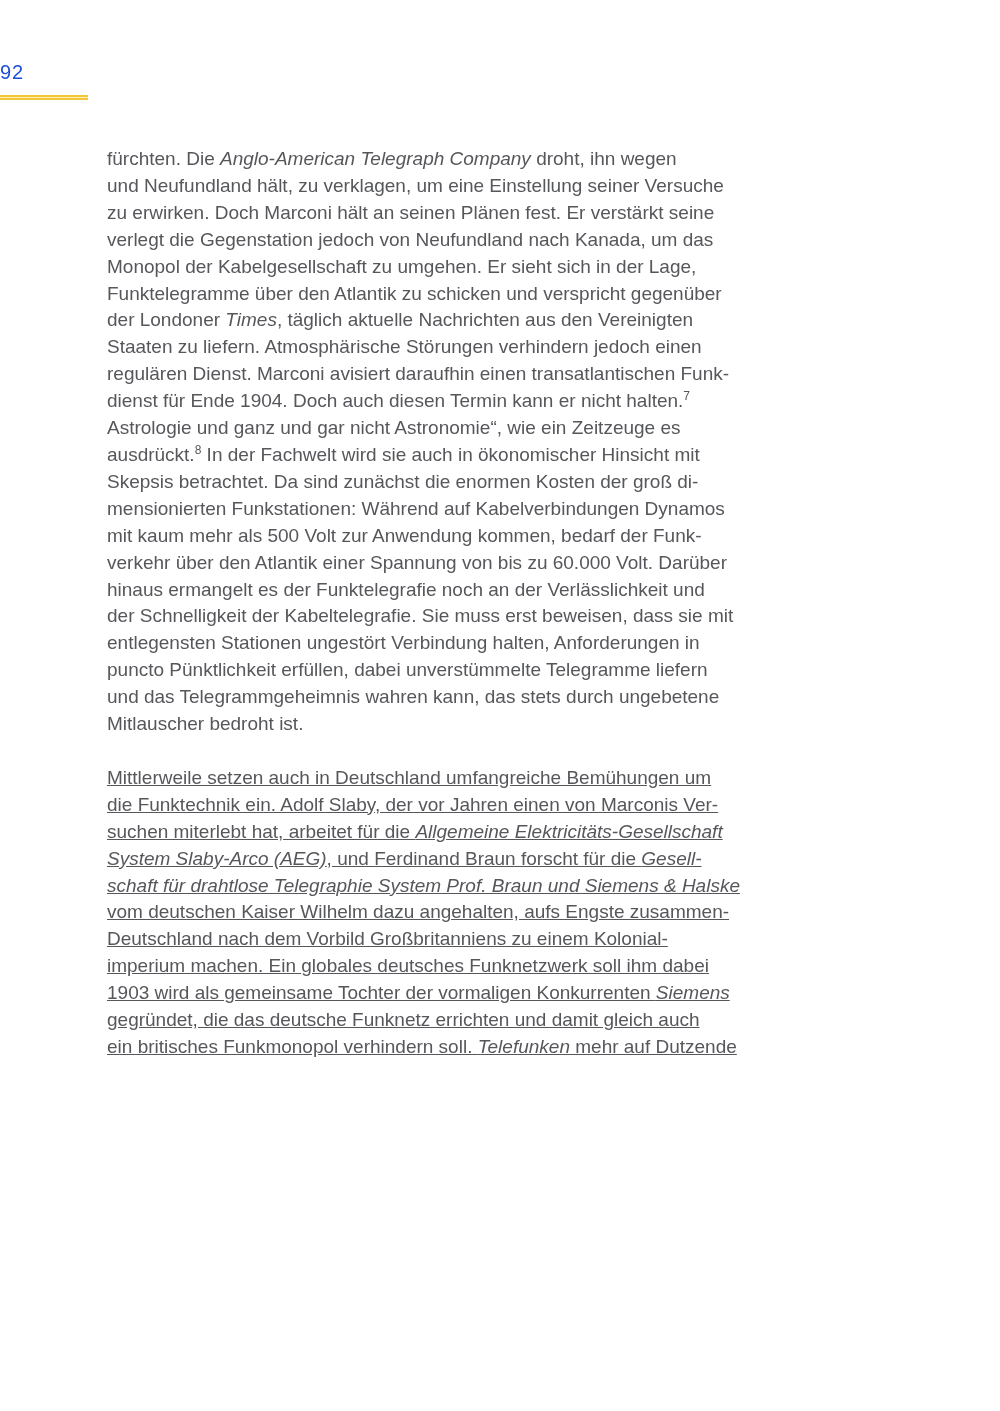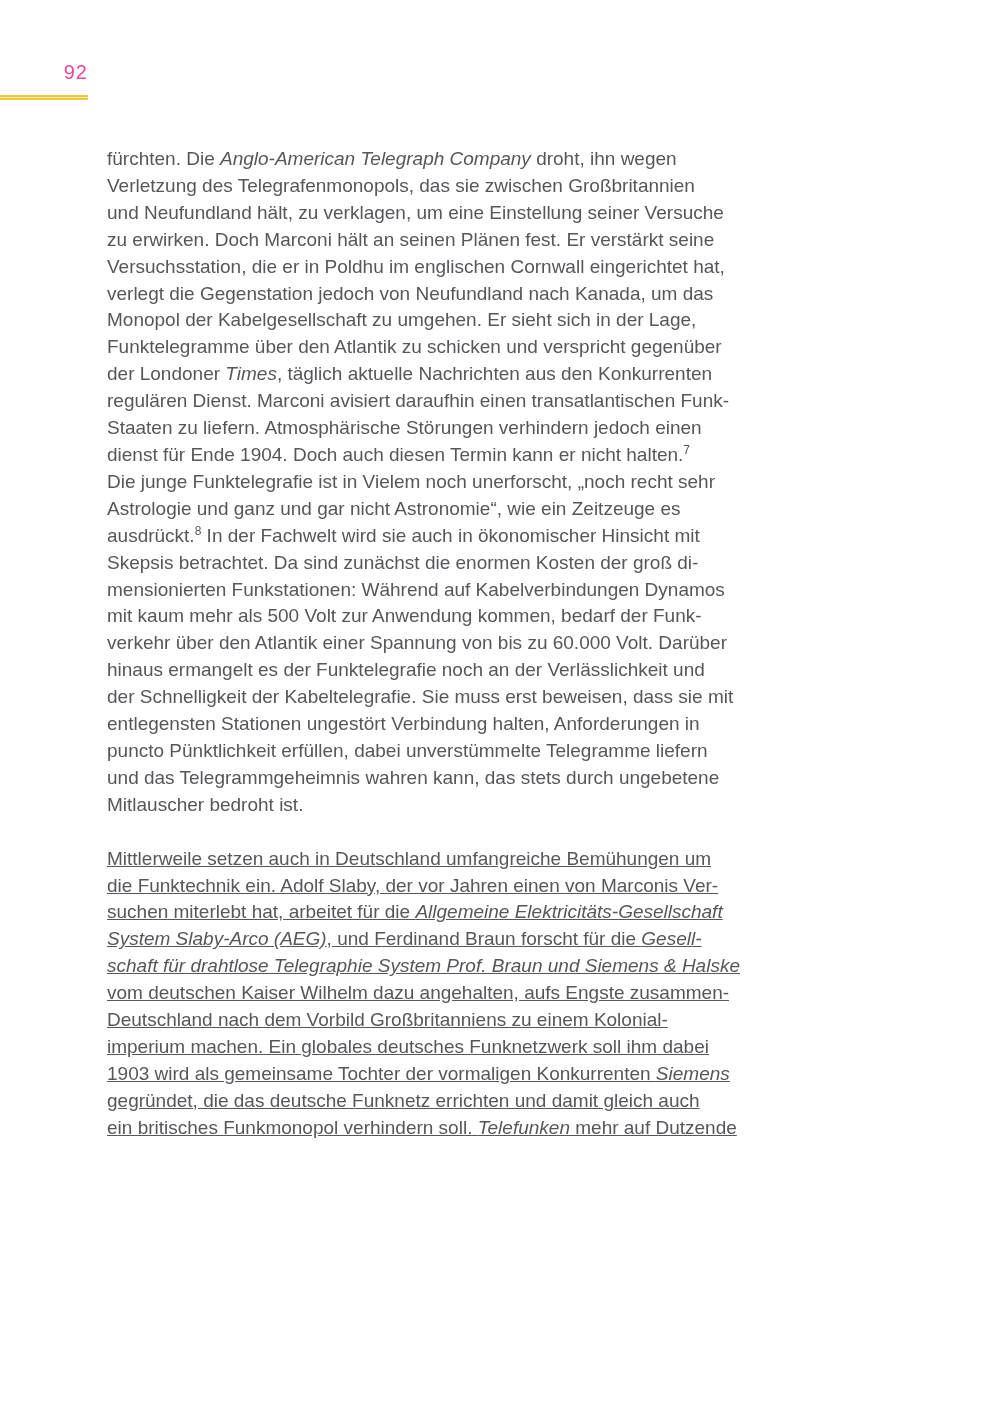--- a/index.html
+++ b/index.html
@@ -9,24 +9,24 @@
     height: 1411px;
     position: relative;
     font-family: "Liberation Sans", "DejaVu Sans", sans-serif;
     overflow: hidden;
   }
   .page-number {
     position: absolute;
     left: 0;
     top: 61px;
     width: 88px;
-    text-align: right;
+    text-align: left;
     font-size: 20px;
     font-weight: 400;
-    color: #ec4899;
+    color: #1d4ed8;
     letter-spacing: 1px;
   }
   .page-rule {
     position: absolute;
     left: 0;
     top: 95px;
     width: 88px;
     height: 5px;
     background: linear-gradient(to bottom, #F2C636 0%, #F2C636 30%, #FBEDB4 45%, #FBEDB4 55%, #F2C636 70%, #F2C636 100%);
   }
@@ -53,32 +53,29 @@
 </head>
 <body>
 
 <div class="page-number">92</div>
 
 <div class="page-rule"></div>
 
 <div class="body-text">
     <div class="paragraph">
       <div class="line"><span>fürchten. Die </span><span class="it">Anglo-American Telegraph Company</span><span> droht, ihn wegen</span></div>
-      <div class="line"><span>Verletzung des Telegrafenmonopols, das sie zwischen Großbritannien</span></div>
       <div class="line"><span>und Neufundland hält, zu verklagen, um eine Einstellung seiner Versuche</span></div>
       <div class="line"><span>zu erwirken. Doch Marconi hält an seinen Plänen fest. Er verstärkt seine</span></div>
-      <div class="line"><span>Versuchsstation, die er in Poldhu im englischen Cornwall eingerichtet hat,</span></div>
       <div class="line"><span>verlegt die Gegenstation jedoch von Neufundland nach Kanada, um das</span></div>
       <div class="line"><span>Monopol der Kabelgesellschaft zu umgehen. Er sieht sich in der Lage,</span></div>
       <div class="line"><span>Funktelegramme über den Atlantik zu schicken und verspricht gegenüber</span></div>
-      <div class="line"><span>der Londoner </span><span class="it">Times</span><span>, täglich aktuelle Nachrichten aus den Konkurrenten</span></div>
+      <div class="line"><span>der Londoner </span><span class="it">Times</span><span>, täglich aktuelle Nachrichten aus den Vereinigten</span></div>
+      <div class="line"><span>Staaten zu liefern. Atmosphärische Störungen verhindern jedoch einen</span></div>
       <div class="line"><span>regulären Dienst. Marconi avisiert daraufhin einen transatlantischen Funk-</span></div>
-      <div class="line"><span>Staaten zu liefern. Atmosphärische Störungen verhindern jedoch einen</span></div>
       <div class="line"><span>dienst für Ende 1904. Doch auch diesen Termin kann er nicht halten.</span><span class="sup">7</span></div>
-      <div class="line"><span>Die junge Funktelegrafie ist in Vielem noch unerforscht, „noch recht sehr</span></div>
       <div class="line"><span>Astrologie und ganz und gar nicht Astronomie“, wie ein Zeitzeuge es</span></div>
       <div class="line"><span>ausdrückt.</span><span class="sup">8</span><span> In der Fachwelt wird sie auch in ökonomischer Hinsicht mit</span></div>
       <div class="line"><span>Skepsis betrachtet. Da sind zunächst die enormen Kosten der groß di-</span></div>
       <div class="line"><span>mensionierten Funkstationen: Während auf Kabelverbindungen Dynamos</span></div>
       <div class="line"><span>mit kaum mehr als 500 Volt zur Anwendung kommen, bedarf der Funk-</span></div>
       <div class="line"><span>verkehr über den Atlantik einer Spannung von bis zu 60.000 Volt. Darüber</span></div>
       <div class="line"><span>hinaus ermangelt es der Funktelegrafie noch an der Verlässlichkeit und</span></div>
       <div class="line"><span>der Schnelligkeit der Kabeltelegrafie. Sie muss erst beweisen, dass sie mit</span></div>
       <div class="line"><span>entlegensten Stationen ungestört Verbindung halten, Anforderungen in</span></div>
       <div class="line"><span>puncto Pünktlichkeit erfüllen, dabei unverstümmelte Telegramme liefern</span></div>

